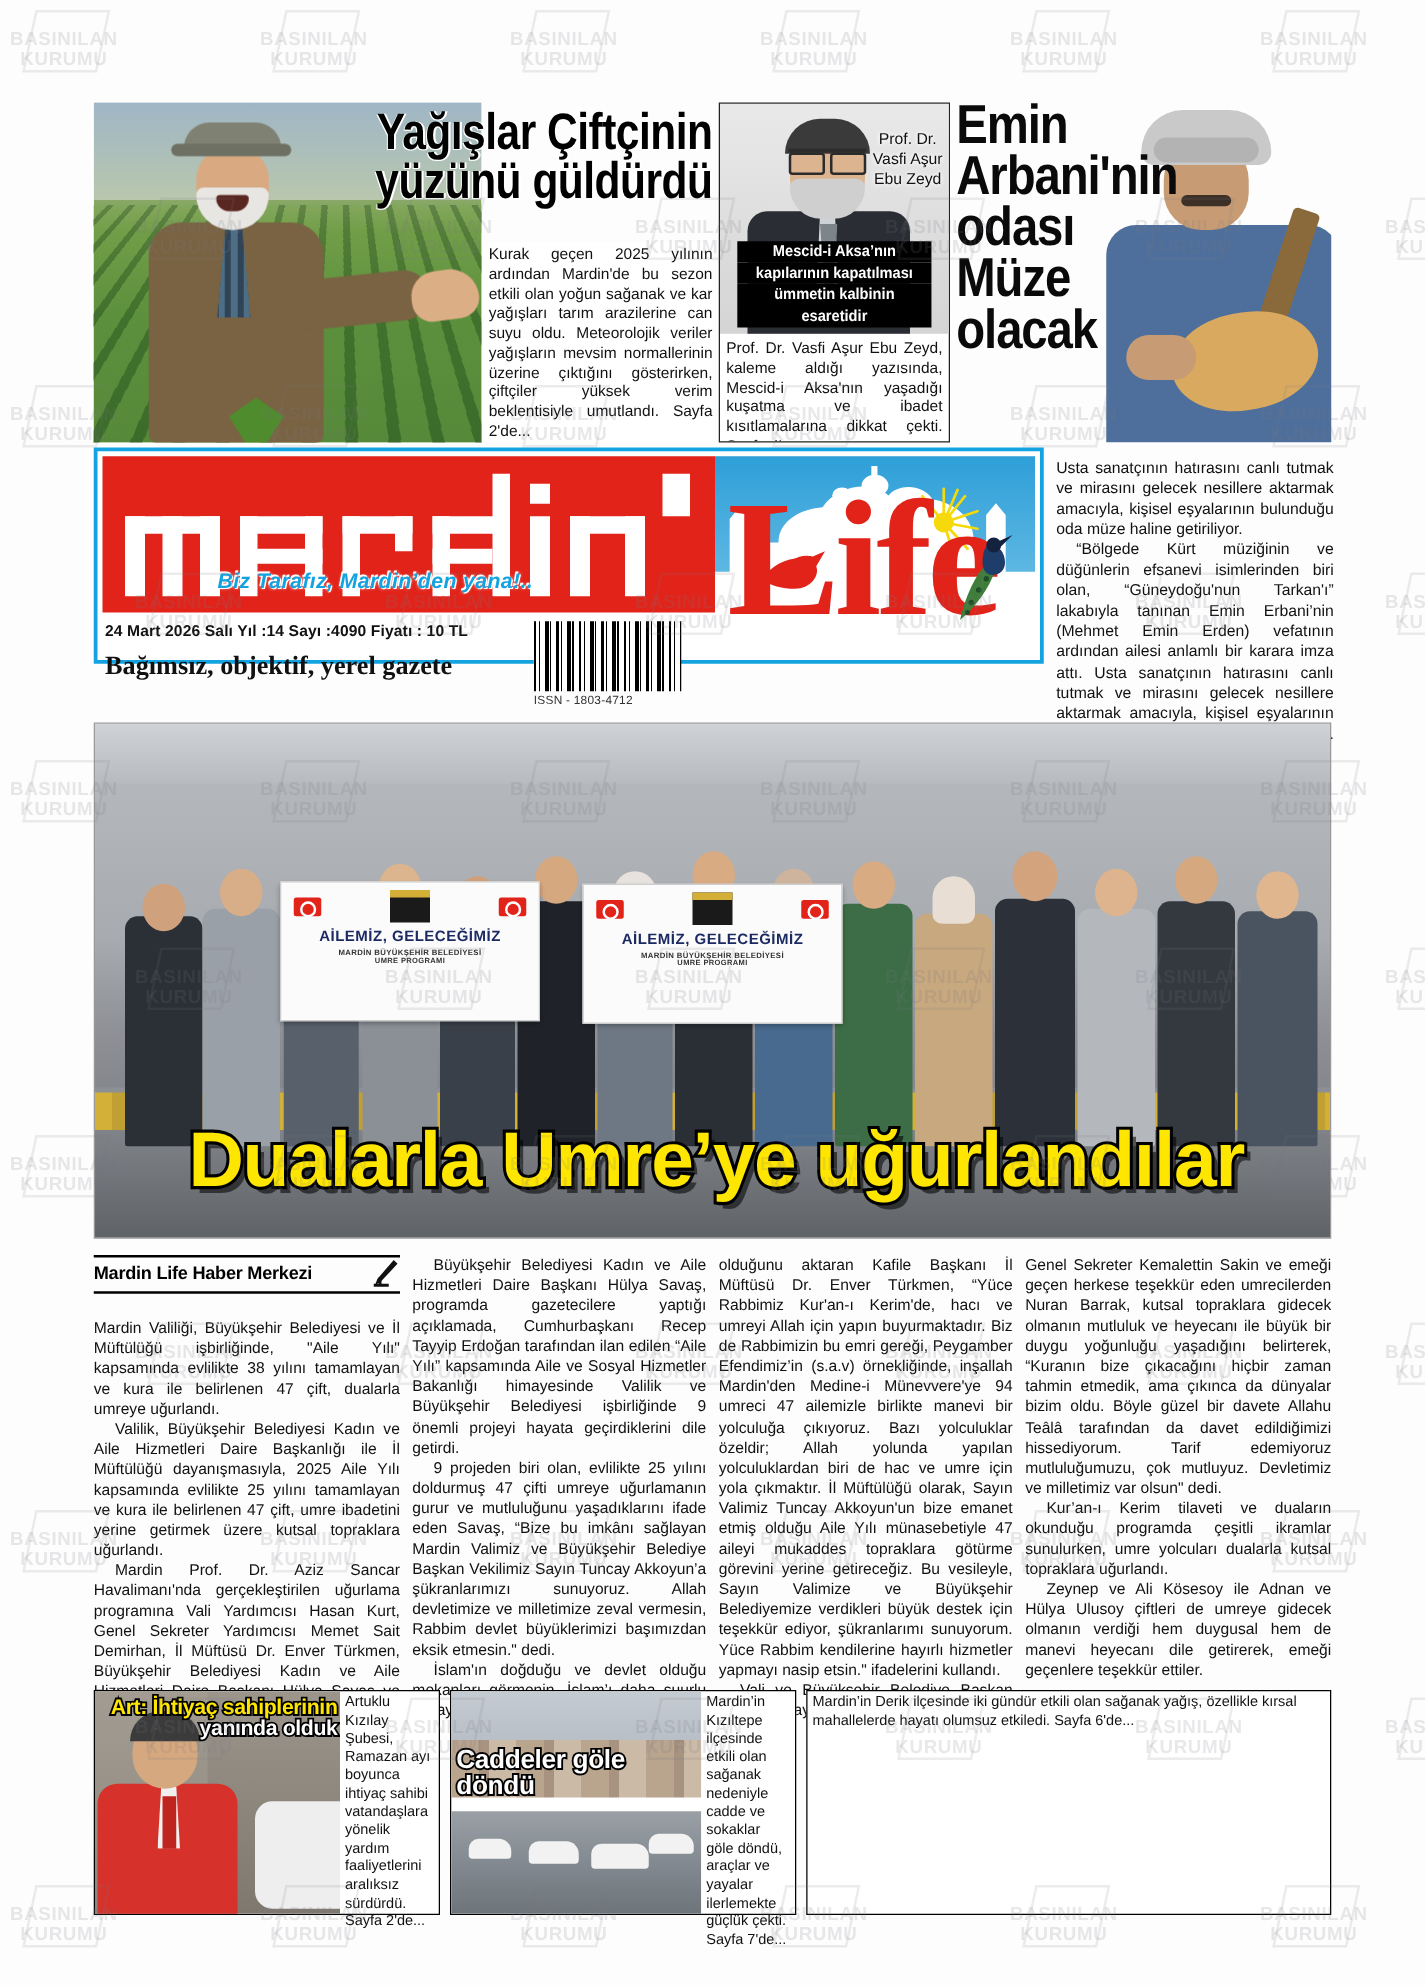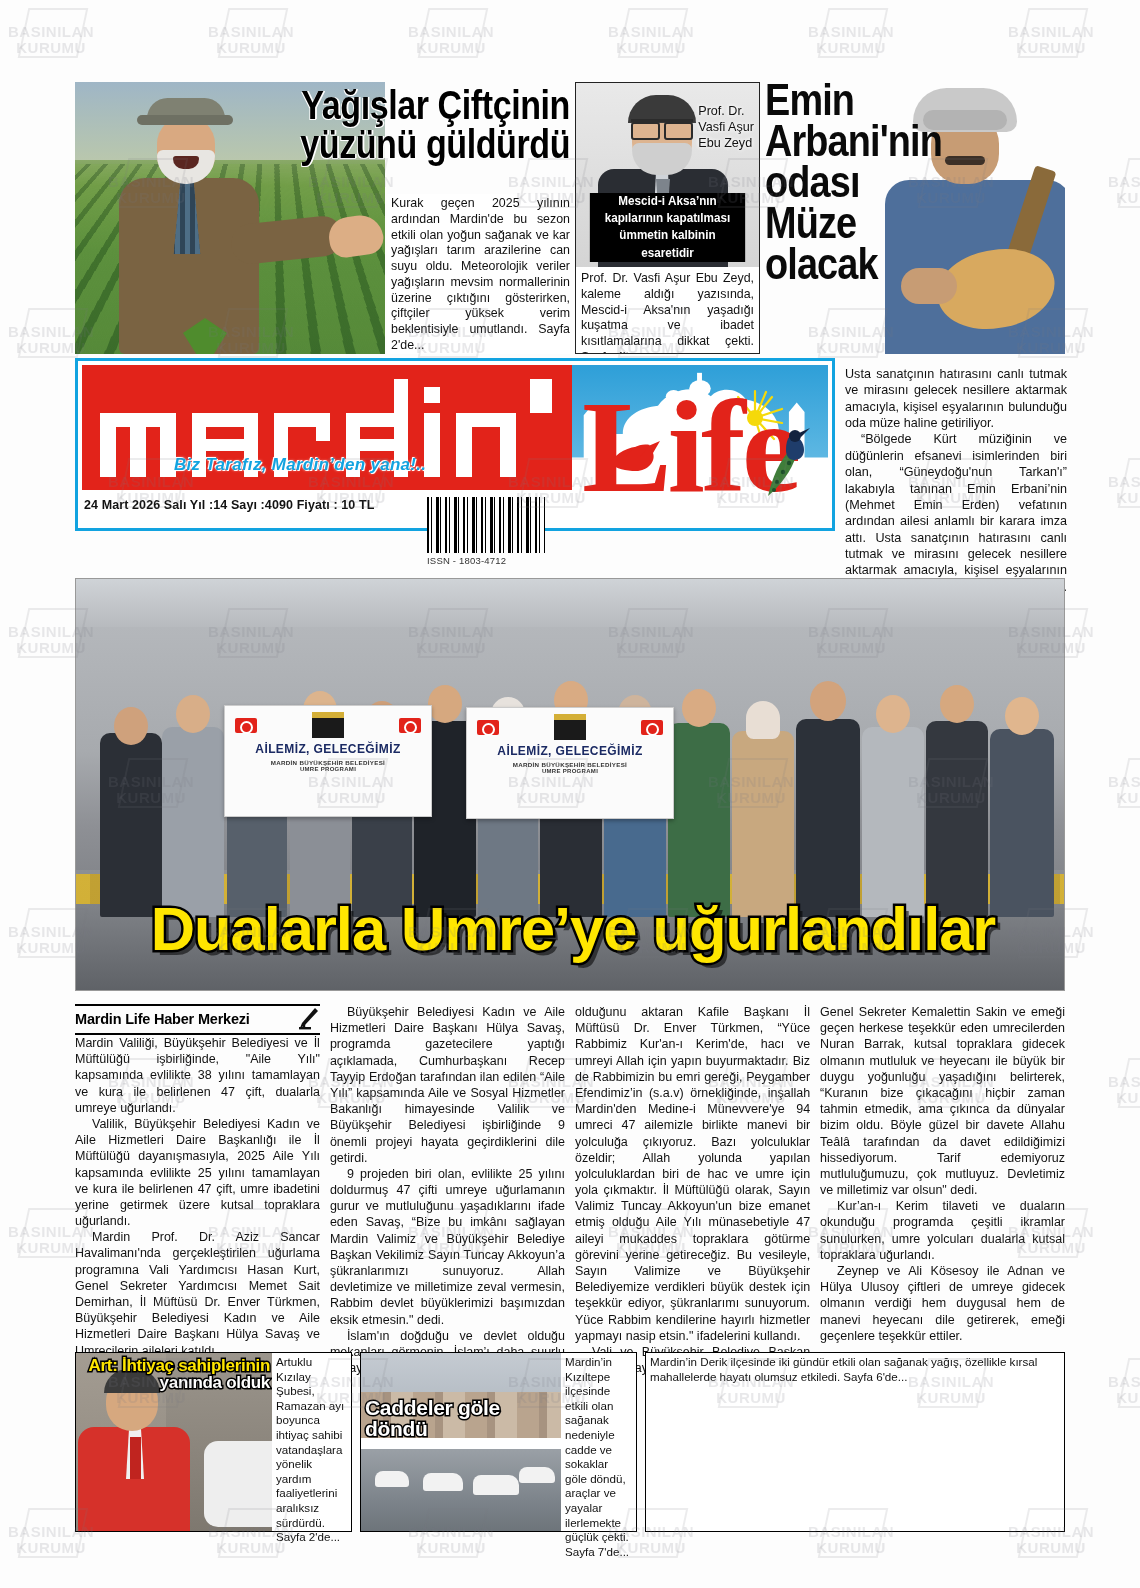--- a/index.html
+++ b/index.html
@@ -175,21 +175,21 @@
   .vz-glass{position:absolute;left:55px;top:36px;width:62px;height:14px;border-top:3px solid #2b2b2b;}
   .vz-glass:before,.vz-glass:after{content:"";position:absolute;top:0;width:25px;height:14px;border:2px solid #2b2b2b;border-radius:3px;}
   .vz-glass:before{left:0;} .vz-glass:after{right:0;}
   .vz-beard{position:absolute;left:56px;top:60px;width:60px;height:32px;background:#cfcfcf;border-radius:8px 8px 28px 28px;}
   .vz-body{position:absolute;left:22px;top:86px;width:130px;height:100px;background:#2a2d33;border-radius:16px 16px 0 0;}
   .vz-shirt{position:absolute;left:66px;top:88px;width:40px;height:60px;background:#cfd3d8;clip-path:polygon(35% 0,65% 0,72% 100%,28% 100%);}
   .vz-tie{position:absolute;left:80px;top:96px;width:14px;height:56px;background:#7d848c;clip-path:polygon(0 0,100% 0,70% 100%,30% 100%);}
   .mid-name {
     position: absolute; right: 5px; top: 20px;
     font-size: 12.6px; line-height: 1.28; color: #111;
-    text-align: left; font-weight: 400;
+    text-align: center; font-weight: 400;
     text-shadow: 0 0 4px #fff, 0 0 4px #fff;
   }
   .mid-overlay {
     position: absolute; left: 8px; right: 8px; bottom: 5px;
     text-align: center;
   }
   .mid-overlay span {
     display: block;
     background: #000; color: #fff;
     font-weight: 700; font-size: 12.6px;
@@ -390,21 +390,21 @@
   }
   .col { width: 240px; font-size: 12.5px; line-height: 1.295; color: #111; text-align: justify;}
   .col.c1 { width: 250px; }
   .col.c4 { width: 250px; }
   .col p { text-indent: 17px; margin: 0; }
   .col p.noind { text-indent: 0; }
   .byline {
     border-top: 2px solid #000;
     border-bottom: 2px solid #000;
     padding: 2px 0 3px;
-    margin-bottom: 0;
+    margin-bottom: 19px;
     display:flex; align-items:center; justify-content:space-between;
   }
   .byline span.txt {
     font-weight: 700; font-size: 14.5px; color: #000; letter-spacing: -.2px;
   }
   .pen-icon { width: 26px; height: 22px; }
 
   
   .bottom {
     position: absolute;
@@ -561,20 +561,21 @@
             <div class="lt" style="left:356px;top:34px;width:60px;height:14px;"></div>
             <div class="lt" style="left:400px;top:34px;width:16px;height:64px;"></div>
 
             <div class="lt" style="left:430px;top:0;width:22px;height:34px;"></div>
           </div>
           <div class="slogan">Biz Tarafız, Mardin’den yana!..</div>
         </div>
 
         <div class="mast-info">
           <div class="line1">24 Mart 2026 Salı   Yıl :14      Sayı :4090   Fiyatı : 10 TL</div>
+          <div class="line2">Bağımsız, objektif, yerel gazete</div>
         </div>
 
         <div class="barcode-box">
           <div class="barcode"></div>
           <div class="issn">ISSN - 1803-4712</div>
         </div>
       </div>
 
       <div class="mast-right">
         <svg class="sky-city" viewBox="0 0 262 203" preserveAspectRatio="none">

